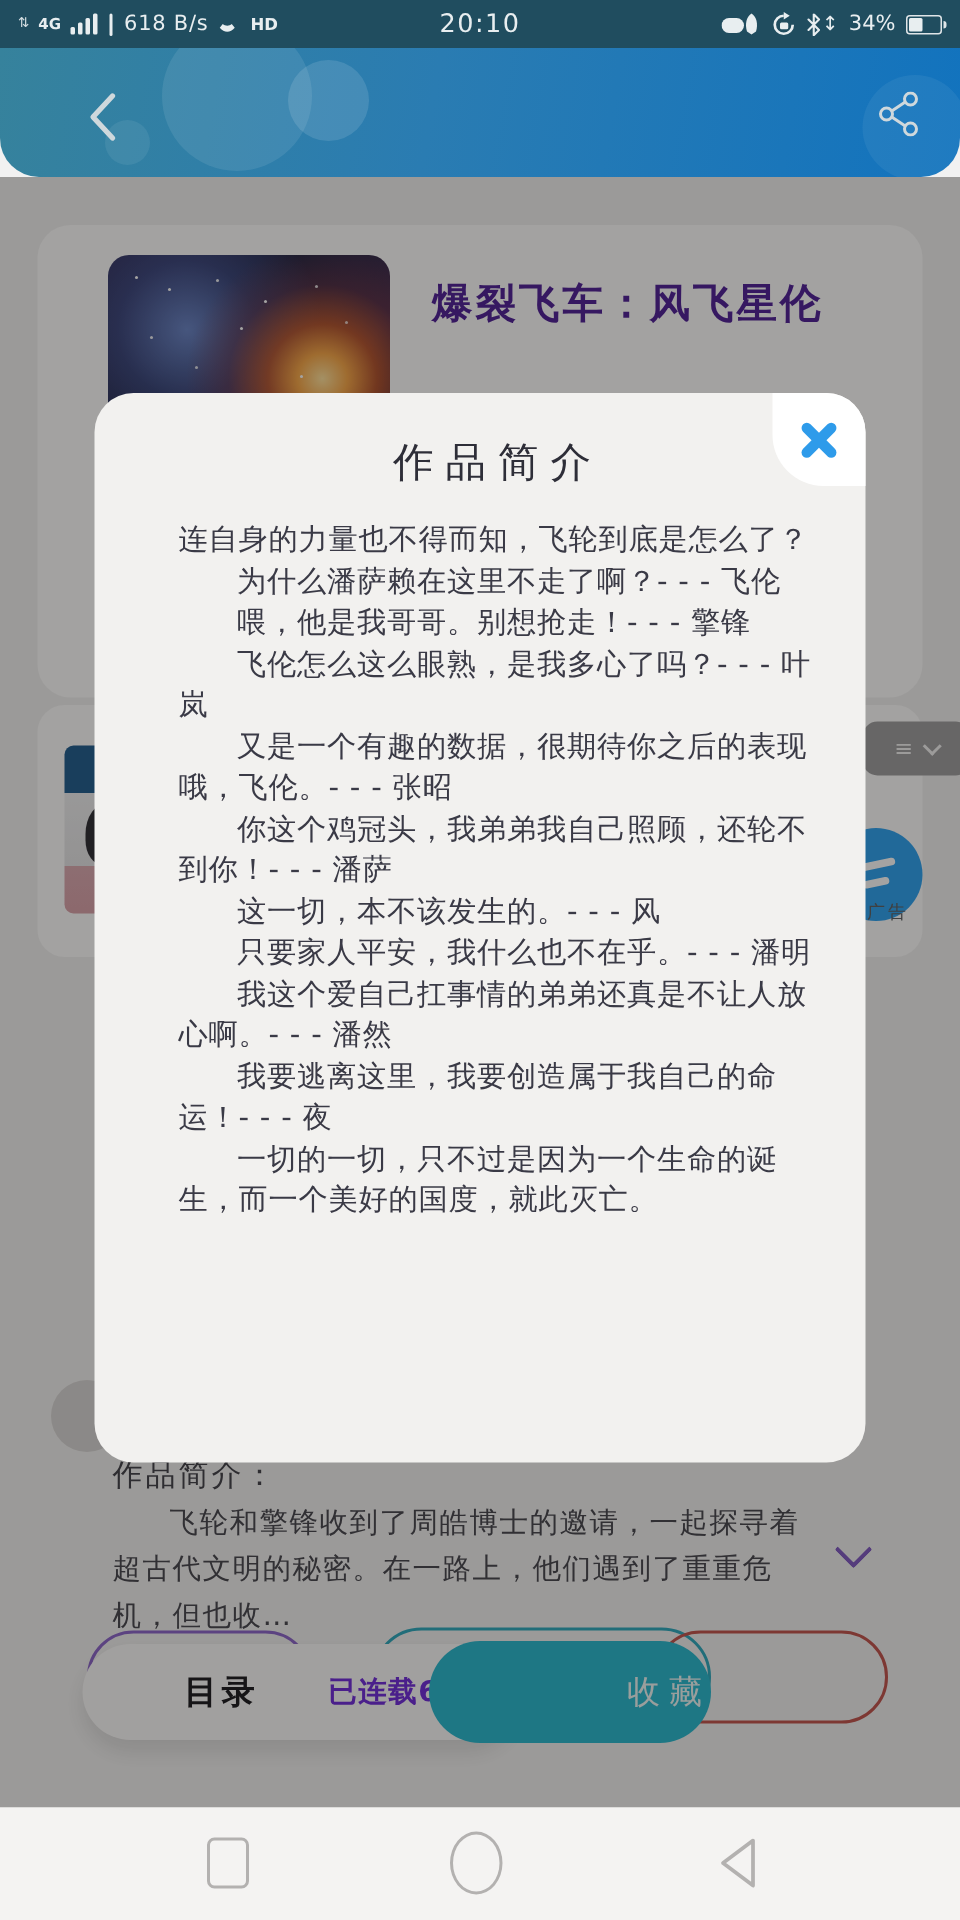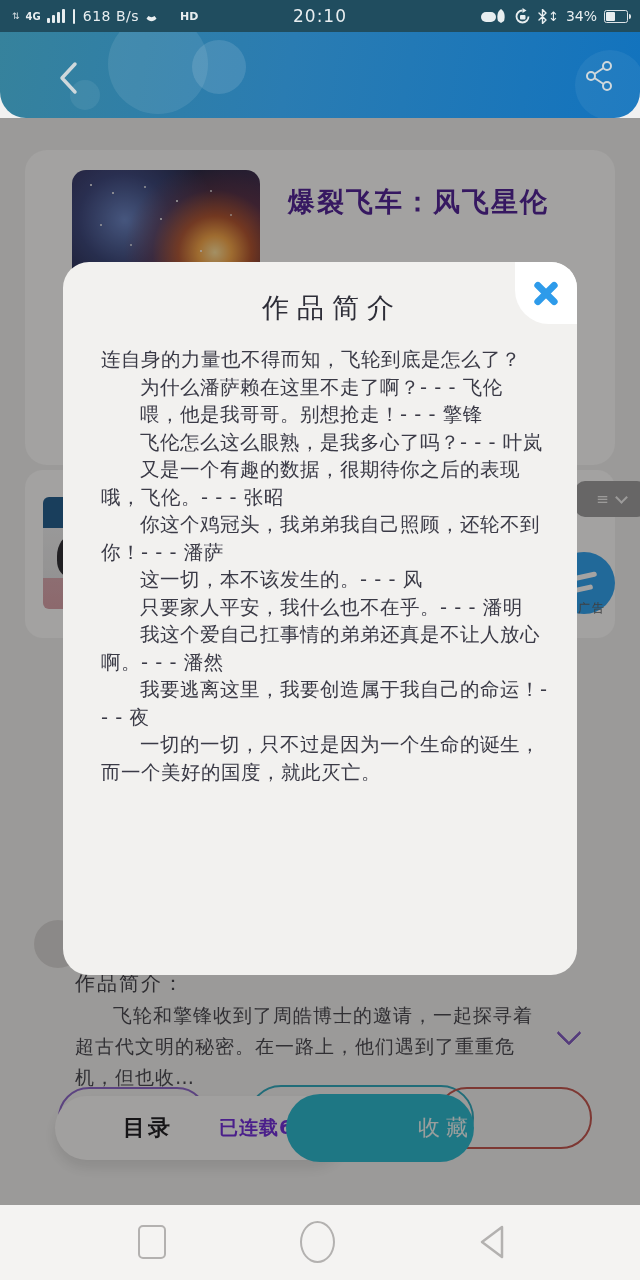--- a/index.html
+++ b/index.html
@@ -9,21 +9,21 @@
   
   .status-bar{position:absolute;left:0;top:0;width:640px;height:32px;background:#204d5f;color:#e8eef0;
     display:flex;align-items:center;padding:0 12px;font-size:14px;z-index:8;}
   .sb-left{display:flex;align-items:center;gap:6px;}
   .sb-arrows{font-size:9px;line-height:1;opacity:.9;}
   .sb-4g{font-size:10px;font-weight:bold;align-self:flex-start;margin-top:3px;}
   .sig-bars{display:inline-flex;align-items:flex-end;gap:2px;height:14px;}
   .sig-bars i{display:block;width:3px;background:#e8eef0;border-radius:1px;}
   .sb-divider{width:2px;height:15px;background:#e8eef0;margin:0 2px;border-radius:1px;}
   .sb-speed{font-size:14px;letter-spacing:.5px;}
-  .sb-hd{font-size:11px;font-weight:bold;margin-left:16px;}
+  .sb-hd{font-size:11px;font-weight:bold;margin-left:3px;}
   .sb-center{position:absolute;left:0;right:0;text-align:center;font-size:17px;letter-spacing:1px;pointer-events:none;}
   .sb-right{margin-left:auto;display:flex;align-items:center;gap:7px;}
   .sb-updown{font-size:13px;}
   .sb-batt{position:relative;width:24px;height:13px;border:1.5px solid #dfe5e8;border-radius:2.5px;}
   .sb-batt i{position:absolute;left:1px;top:1px;bottom:1px;width:42%;background:#e8eef0;border-radius:1px;}
   .sb-batt u{position:absolute;right:-4px;top:3px;width:2.5px;height:5px;background:#dfe5e8;border-radius:0 2px 2px 0;}
 
   
   .app-header{position:absolute;left:0;top:32px;width:640px;height:86px;z-index:7;
     background:linear-gradient(100deg,#36829c 0%,#2a7cb2 45%,#1273be 100%);
@@ -91,21 +91,21 @@
 
   
   .modal{position:absolute;left:63px;top:262px;width:514px;height:713px;background:#f2f1ef;border-radius:26px;z-index:6;}
   .modal-title{position:absolute;left:0;right:0;top:28px;text-align:center;font-size:27px;color:#2e2e38;letter-spacing:8px;font-weight:500;margin-left:24px;}
   .modal-close{position:absolute;right:0;top:0;width:62px;height:62px;background:#ffffff;
     border-radius:0 26px 0 34px;cursor:pointer;}
   .x-mark{position:absolute;left:50%;top:50%;width:30px;height:30px;transform:translate(-50%,-50%);}
   .x-mark::before,.x-mark::after{content:"";position:absolute;left:0;top:12px;width:30px;height:7px;border-radius:4px;background:#2e9bea;}
   .x-mark::before{transform:rotate(45deg);}
   .x-mark::after{transform:rotate(-45deg);}
-  .modal-body{position:absolute;left:0;top:84px;bottom:34px;width:100%;padding:0 28px 0 38px;overflow:hidden;
+  .modal-body{position:absolute;left:0;top:84px;bottom:34px;width:100%;padding:0 28px 0 56px;overflow:hidden;
     font-size:19.5px;line-height:27.5px;color:#3a3a46;letter-spacing:.5px;}
   .modal-body p{margin:0;text-indent:2em;}
   .modal-body p.first{text-indent:0;}
 
   
   .nav-bar{position:absolute;left:0;top:1205px;width:640px;height:75px;background:#f4f3f2;z-index:8;}
   .nav-square{position:absolute;left:138px;top:20px;width:28px;height:34px;border:2.5px solid #b3b1b0;border-radius:5px;cursor:pointer;}
   .nav-circle{position:absolute;left:300px;top:16px;width:35px;height:42px;border:2.5px solid #b3b1b0;border-radius:50%;cursor:pointer;}
   .nav-tri{position:absolute;left:475px;top:18px;cursor:pointer;}
 </style>

